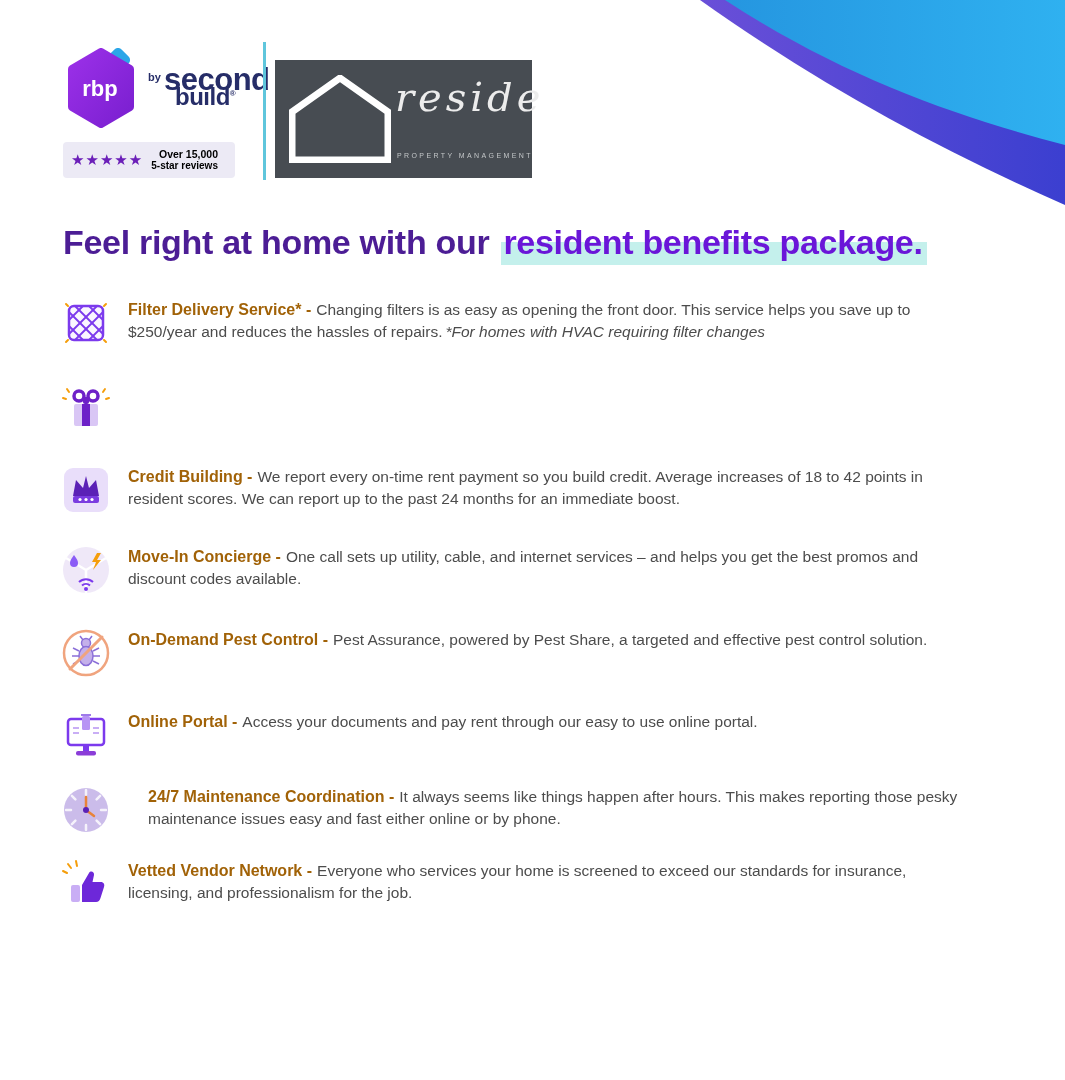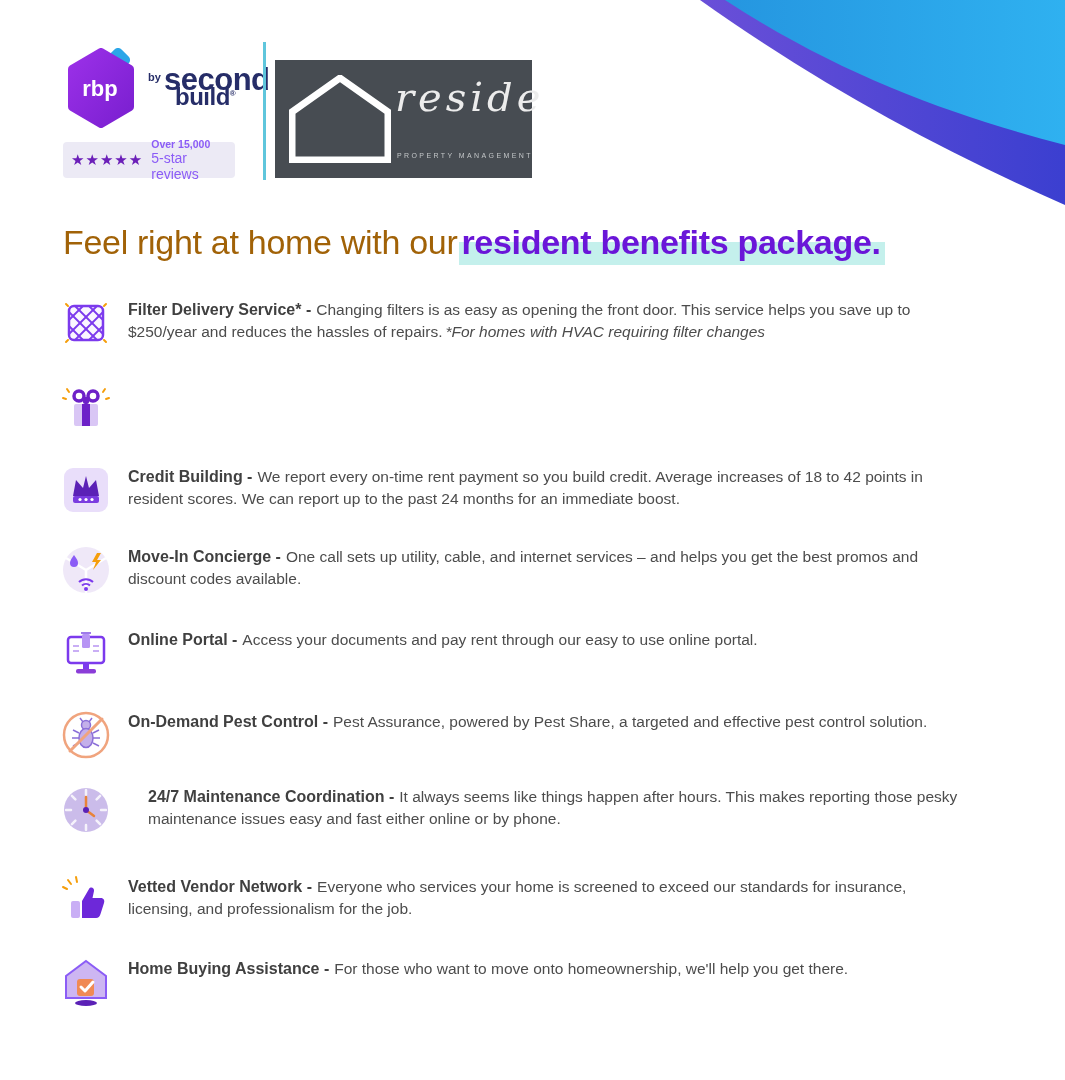--- a/index.html
+++ b/index.html
@@ -13,52 +13,52 @@
   .brand-row{position:absolute;left:60px;top:40px;width:520px;height:145px;}
   .rbp-badge{position:absolute;left:8px;top:8px;width:66px;height:82px;}
   .byline{position:absolute;left:88px;top:26px;width:140px;height:60px;color:#262d68;}
   .byline .by{position:absolute;left:0;top:5px;font-size:11px;font-weight:600;}
   .byline .l1{position:absolute;left:16px;top:-4px;font-size:31px;font-weight:800;letter-spacing:-0.5px;}
   .byline .l2{position:absolute;left:27px;top:17px;font-size:24px;font-weight:800;letter-spacing:-0.5px;}
   .byline sup{font-size:8px;}
   .review-pill{position:absolute;left:3px;top:102px;width:172px;height:36px;background:#eceaf5;
                border-radius:4px;display:flex;align-items:center;gap:8px;padding:0 8px;box-sizing:border-box;}
   .review-pill .stars{color:#6b1fb8;font-size:15px;letter-spacing:1px;white-space:nowrap;}
-  .review-pill .rv-txt{display:flex;flex-direction:column;line-height:1.15;color:#8b5cf6;}
+  .review-pill .rv-txt{display:flex;flex-direction:column;line-height:1.15;color:#000000;align-items:flex-end;}
   .review-pill .rv-count{font-size:10.5px;font-weight:700;}
-  .review-pill .rv-cap{font-size:14px;}
+  .review-pill .rv-cap{font-size:10px;font-weight:bold;}
   .divider{position:absolute;left:203px;top:2px;width:3px;height:138px;background:#5fc6dc;}
   .reside-box{position:absolute;left:215px;top:20px;width:257px;height:118px;background:#474c52;}
   .reside-house{position:absolute;left:14px;top:15px;width:102px;height:88px;}
   .reside-name{position:absolute;left:120px;top:14px;font-family:"DejaVu Serif",serif;font-style:italic;
                font-size:40px;color:#ececec;letter-spacing:4px;}
   .reside-tag{position:absolute;left:122px;top:92px;font-size:7px;letter-spacing:2.4px;color:#c3c6c8;white-space:nowrap;}
 
   
   .headline{position:absolute;left:63px;top:222px;width:960px;margin:0;font-size:34px;letter-spacing:-0.3px;line-height:1.2;}
-  .headline .pre{color:#a16207;font-weight:400;margin-right:2px;}
+  .headline .pre{color:#4c1d95;font-weight:700;margin-right:12px;}
   .headline .hl{color:#6a16d8;font-weight:800;
       background:linear-gradient(#c4f0ec,#c4f0ec) no-repeat left bottom;background-size:100% 55%;
       padding:0 4px 4px 2px;}
 
   
   .benefits{position:absolute;left:60px;top:298px;width:912px;}
   .benefit{display:flex;align-items:flex-start;gap:16px;}
   .benefit:nth-child(1){margin-bottom:35px;}
   .benefit:nth-child(2){margin-bottom:32px;}
   .benefit:nth-child(3){margin-bottom:30px;}
   .benefit:nth-child(4){margin-bottom:33px;}
   .benefit:nth-child(5){margin-bottom:32px;}
   .benefit:nth-child(6){margin-bottom:25px;}
-  .benefit:nth-child(7){margin-bottom:40px;gap:36px;}
+  .benefit:nth-child(7){margin-bottom:24px;gap:36px;}
   .benefit:nth-child(8){margin-bottom:32px;}
   .bicon{flex:0 0 52px;display:flex;justify-content:center;}
   .bicon svg{width:50px;height:50px;display:block;}
   .btext{margin:1px 0 0 0;font-size:15.5px;line-height:22px;color:#4c4c4c;}
-  .btext b{color:#404040;font-size:16px;margin-right:5px;}
+  .btext b{color:#a16207;font-size:16px;margin-right:5px;}
   .btext i{margin-left:3px;font-style:italic;}
 </style>
 </head>
 <body>
 
 <div class="page">
 
   <svg class="swoosh" viewBox="0 0 1065 230" preserveAspectRatio="none">
     <defs>
       <linearGradient id="gIndigo" x1="0" y1="0" x2="1" y2="0">
@@ -179,48 +179,48 @@
             </g>
           <circle cx="25" cy="44" r="2" fill="#7c3aed"></circle>
         </svg>
       </div>
       <p class="btext"><b>Move-In Concierge -</b><span>One call sets up utility, cable, and internet services – and helps you get the best promos and discount codes available.</span></p>
     </div>
 
     <div class="benefit">
       <div class="bicon">
         <svg viewBox="0 0 50 50">
+          <circle cx="25" cy="25" r="22" fill="#ffffff" stroke="#f0a47e" stroke-width="2.5"></circle>
+          <circle cx="25" cy="15" r="4.5" fill="#c4b0ea" stroke="#8b6fd8" stroke-width="1.5"></circle>
+          <path d="M22,12 l-3,-4 M28,12 l3,-4" stroke="#8b6fd8" stroke-width="1.5"></path>
+          <ellipse cx="25" cy="28" rx="7" ry="9.5" fill="#c4b0ea" stroke="#8b6fd8" stroke-width="1.5"></ellipse>
+          <path d="M18,23 l-6,-3 M18,28 l-7,0 M18,33 l-6,3 M32,23 l6,-3 M32,28 l7,0 M32,33 l6,3" stroke="#8b6fd8" stroke-width="1.5"></path>
+          <path d="M9,41 L41,9" stroke="#f0a47e" stroke-width="3" stroke-linecap="round"></path>
+        </svg>
+      </div>
+      <p class="btext"><b>On-Demand Pest Control -</b><span>Pest Assurance, powered by Pest Share, a targeted and effective pest control solution.</span></p>
+    </div>
+
+    <div class="benefit">
+      <div class="bicon">
+        <svg viewBox="0 0 50 50">
           <path d="M20,5 h10" stroke="#9f7aea" stroke-width="2"></path>
           <rect x="7" y="9" width="36" height="26" rx="3" fill="#ffffff" stroke="#7c3aed" stroke-width="2.5"></rect>
           <rect x="21" y="6" width="8" height="14" rx="1.5" fill="#b794f4"></rect>
           <path d="M12,18 h6 M12,23 h6 M32,18 h6 M32,23 h6" stroke="#c9aef5" stroke-width="2"></path>
           <rect x="22" y="35" width="6" height="6" fill="#7c3aed"></rect>
           <rect x="15" y="41" width="20" height="4.5" rx="2" fill="#8b3dd8"></rect>
         </svg>
       </div>
       <p class="btext"><b>Online Portal -</b><span>Access your documents and pay rent through our easy to use online portal.</span></p>
     </div>
 
     <div class="benefit">
       <div class="bicon">
         <svg viewBox="0 0 50 50">
-          <circle cx="25" cy="25" r="22" fill="#ffffff" stroke="#f0a47e" stroke-width="2.5"></circle>
-          <circle cx="25" cy="15" r="4.5" fill="#c4b0ea" stroke="#8b6fd8" stroke-width="1.5"></circle>
-          <path d="M22,12 l-3,-4 M28,12 l3,-4" stroke="#8b6fd8" stroke-width="1.5"></path>
-          <ellipse cx="25" cy="28" rx="7" ry="9.5" fill="#c4b0ea" stroke="#8b6fd8" stroke-width="1.5"></ellipse>
-          <path d="M18,23 l-6,-3 M18,28 l-7,0 M18,33 l-6,3 M32,23 l6,-3 M32,28 l7,0 M32,33 l6,3" stroke="#8b6fd8" stroke-width="1.5"></path>
-          <path d="M9,41 L41,9" stroke="#f0a47e" stroke-width="3" stroke-linecap="round"></path>
-        </svg>
-      </div>
-      <p class="btext"><b>On-Demand Pest Control -</b><span>Pest Assurance, powered by Pest Share, a targeted and effective pest control solution.</span></p>
-    </div>
-
-    <div class="benefit">
-      <div class="bicon">
-        <svg viewBox="0 0 50 50">
           <circle cx="25" cy="25" r="22" fill="#cbbcea"></circle>
           <g stroke="#f5f2fb" stroke-width="2.5" stroke-linecap="round">
             <path d="M25,5 v5 M25,40 v5 M5,25 h5 M40,25 h5 M10.9,10.9 l3.5,3.5 M35.6,35.6 l3.5,3.5 M39.1,10.9 l-3.5,3.5 M14.4,35.6 l-3.5,3.5"></path>
           </g>
           <path d="M25,25 L25,12 M25,25 L33,31" stroke="#e8833a" stroke-width="2.5" stroke-linecap="round"></path>
           <circle cx="25" cy="25" r="3" fill="#5b21b6"></circle>
         </svg>
       </div>
       <p class="btext"><b>24/7 Maintenance Coordination -</b><span>It always seems like things happen after hours. This makes reporting those pesky maintenance issues easy and fast either online or by phone.</span></p>
     </div>
@@ -231,26 +231,15 @@
           <g stroke="#f59e0b" stroke-width="2" stroke-linecap="round">
               <path d="M10,9 l-3,-4 M16,7 l-1,-5 M6,14 l-4,-2"></path>
             </g>
           <rect x="10" y="26" width="9" height="17" rx="2" fill="#c9aef5"></rect>
           <path d="M21,43 V26 l7,-12 c1.5,-2.5 5.5,-1.5 5,2 l-1.5,7 h8.5 c2.5,0 4,2.5 3,5 l-3.5,11 c-0.8,2.5 -2,4 -4.5,4 Z" fill="#6d28d9"></path>
         </svg>
       </div>
       <p class="btext"><b>Vetted Vendor Network -</b><span>Everyone who services your home is screened to exceed our standards for insurance, licensing, and professionalism for the job.</span></p>
     </div>
 
-    <div class="benefit">
-      <div class="bicon">
-        <svg viewBox="0 0 50 50">
-          <ellipse cx="25" cy="46" rx="11" ry="3" fill="#5b21b6"></ellipse>
-          <path d="M25,4 L45,19 L45,41 L5,41 L5,19 Z" fill="#cdb6f2" stroke="#8b5cf6" stroke-width="2"></path>
-          <rect x="16" y="22" width="17" height="17" rx="3" fill="#f08a54"></rect>
-          <path d="M20,30 l4,4 8,-9" stroke="#ffffff" stroke-width="3" fill="none" stroke-linecap="round" stroke-linejoin="round"></path>
-        </svg>
-      </div>
-      <p class="btext"><b>Home Buying Assistance -</b><span>For those who want to move onto homeownership, we'll help you get there.</span></p>
-    </div>
 
   </div>
 </div>
 
 </body></html>

